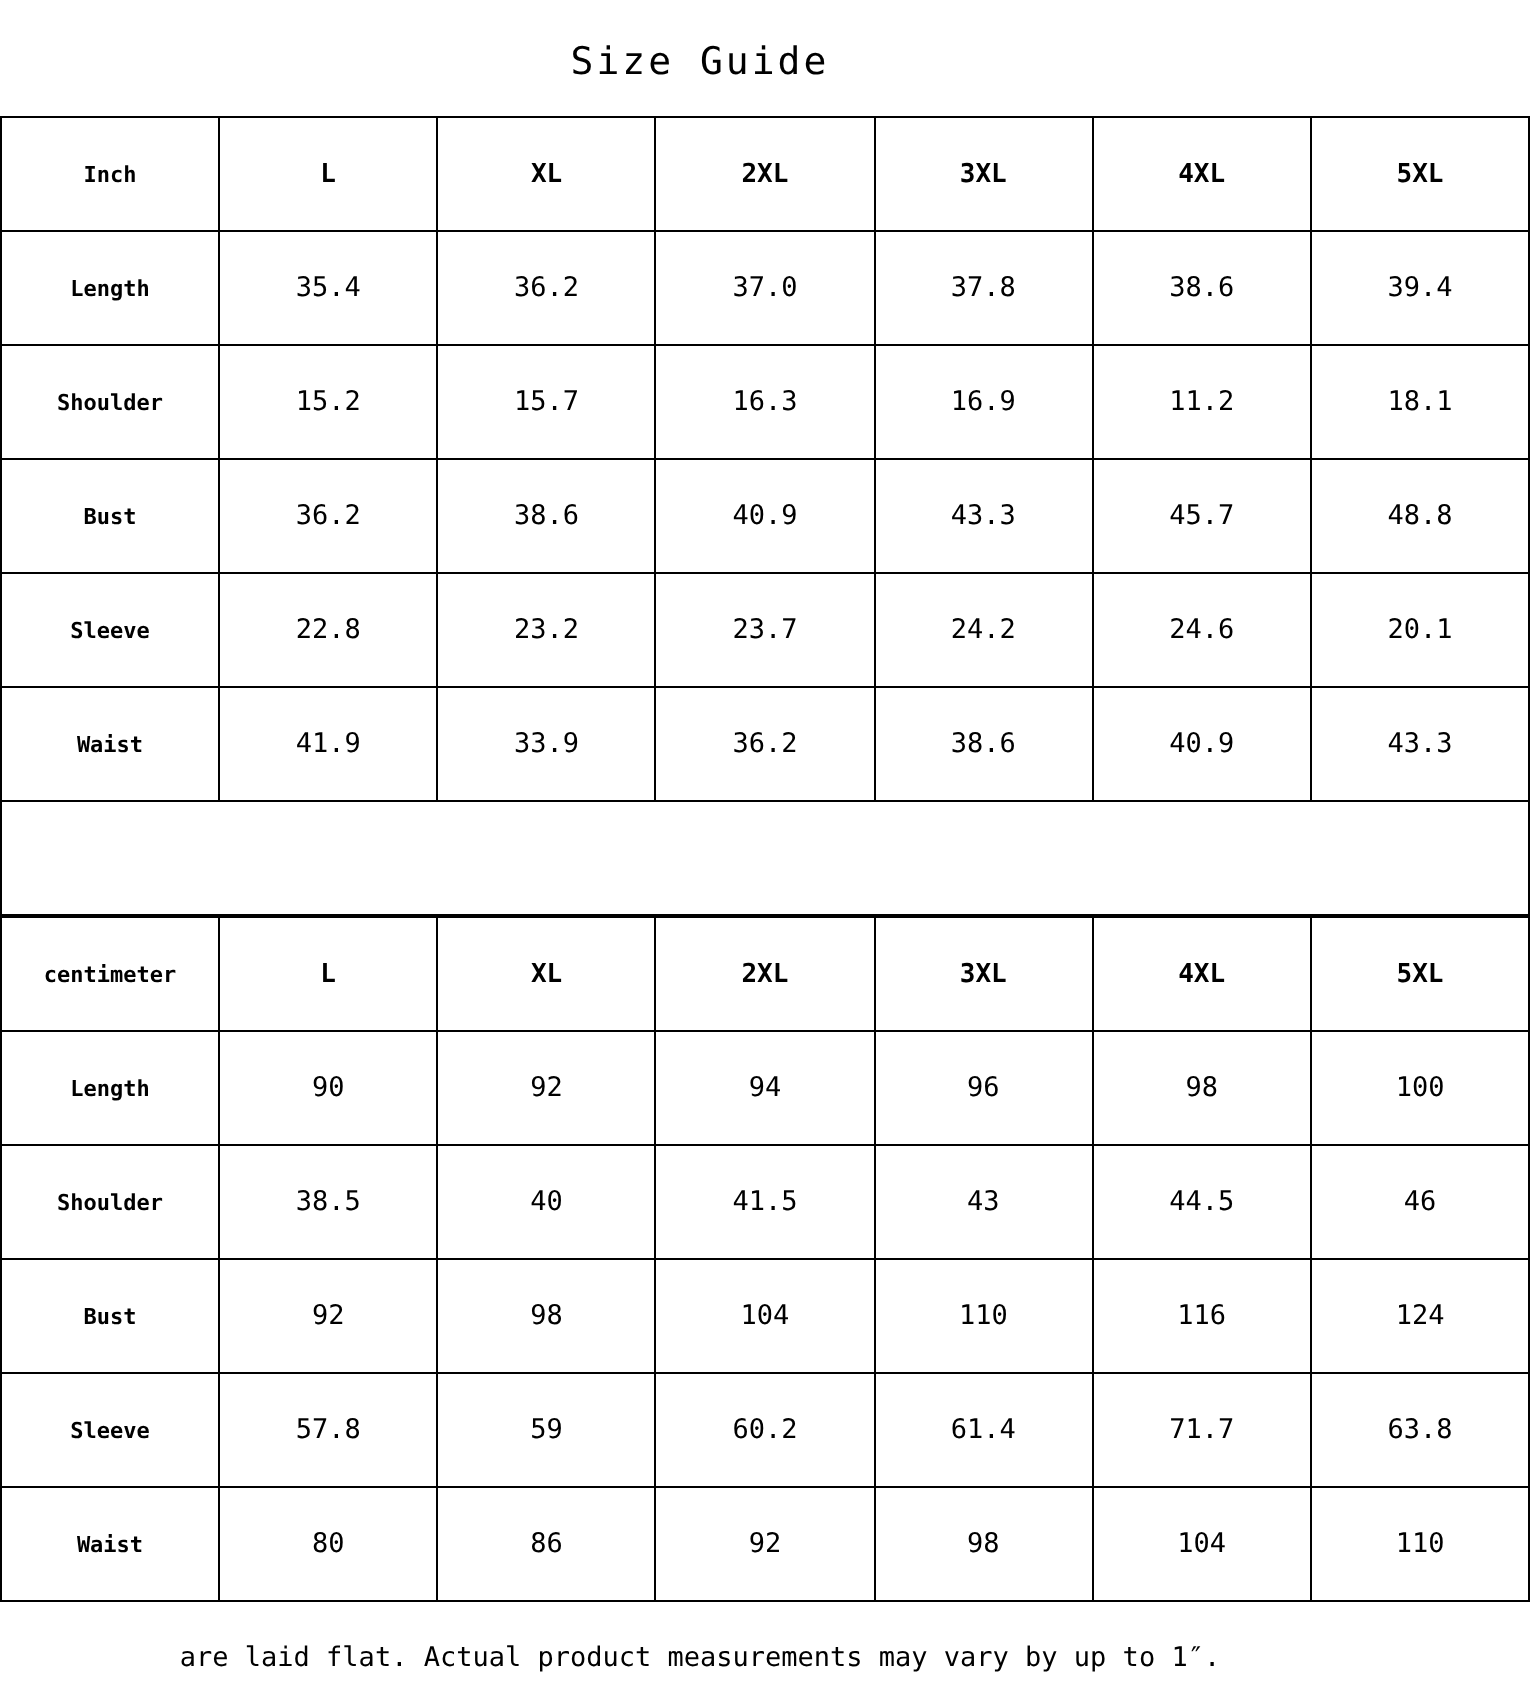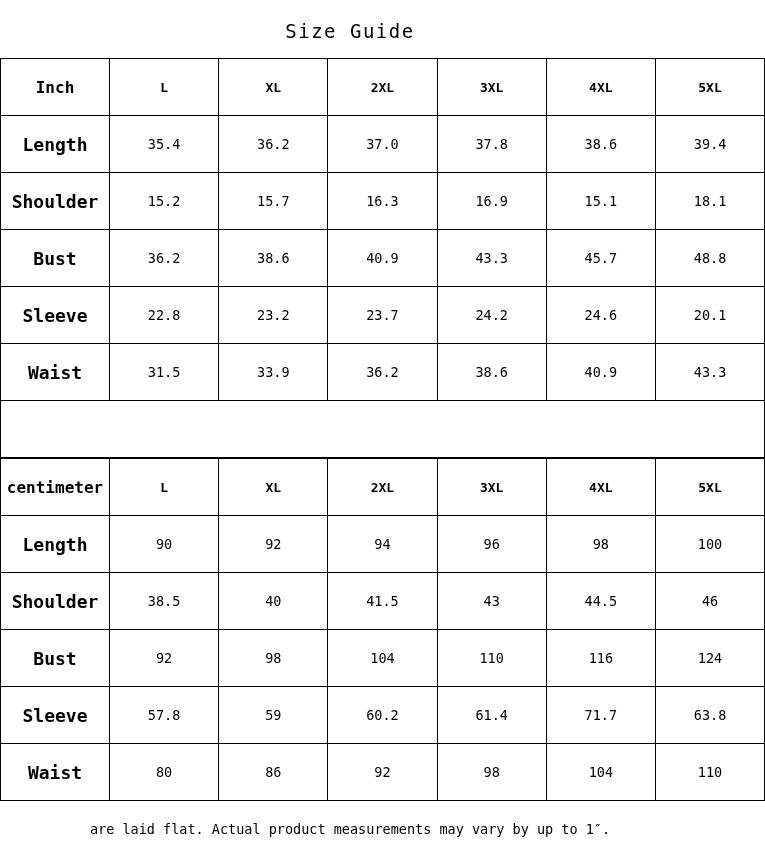--- a/index.html
+++ b/index.html
@@ -46,25 +46,25 @@
     font-size: 13.5px;
     color: #000;
     padding: 0;
   }
   table.size-table td.header-cell {
     font-weight: bold;
     font-size: 13px;
   }
   table.size-table td.rowlabel {
     font-weight: bold;
-    font-size: 18px;
+    font-size: 11px;
   }
   table.size-table td.unit-label {
     font-weight: bold;
-    font-size: 16px;
+    font-size: 11px;
   }
   
   col.c0 { width: 109px; }
   col.cx { width: 109.2px; }
 
   .spacer-row td {
     height: 56px;
     border-left: 1px solid #000;
     border-right: 1px solid #000;
     border-top: 1px solid #000;
@@ -115,21 +115,21 @@
         <td>37.8</td>
         <td>38.6</td>
         <td>39.4</td>
       </tr>
       <tr>
         <td class="rowlabel">Shoulder</td>
         <td>15.2</td>
         <td>15.7</td>
         <td>16.3</td>
         <td>16.9</td>
-        <td>15.1</td>
+        <td>11.2</td>
         <td>18.1</td>
       </tr>
       <tr>
         <td class="rowlabel">Bust</td>
         <td>36.2</td>
         <td>38.6</td>
         <td>40.9</td>
         <td>43.3</td>
         <td>45.7</td>
         <td>48.8</td>
@@ -138,21 +138,21 @@
         <td class="rowlabel">Sleeve</td>
         <td>22.8</td>
         <td>23.2</td>
         <td>23.7</td>
         <td>24.2</td>
         <td>24.6</td>
         <td>20.1</td>
       </tr>
       <tr>
         <td class="rowlabel">Waist</td>
-        <td>31.5</td>
+        <td>41.9</td>
         <td>33.9</td>
         <td>36.2</td>
         <td>38.6</td>
         <td>40.9</td>
         <td>43.3</td>
       </tr>
       <tr class="spacer-row">
         <td colspan="7"></td>
       </tr>
     </tbody>

